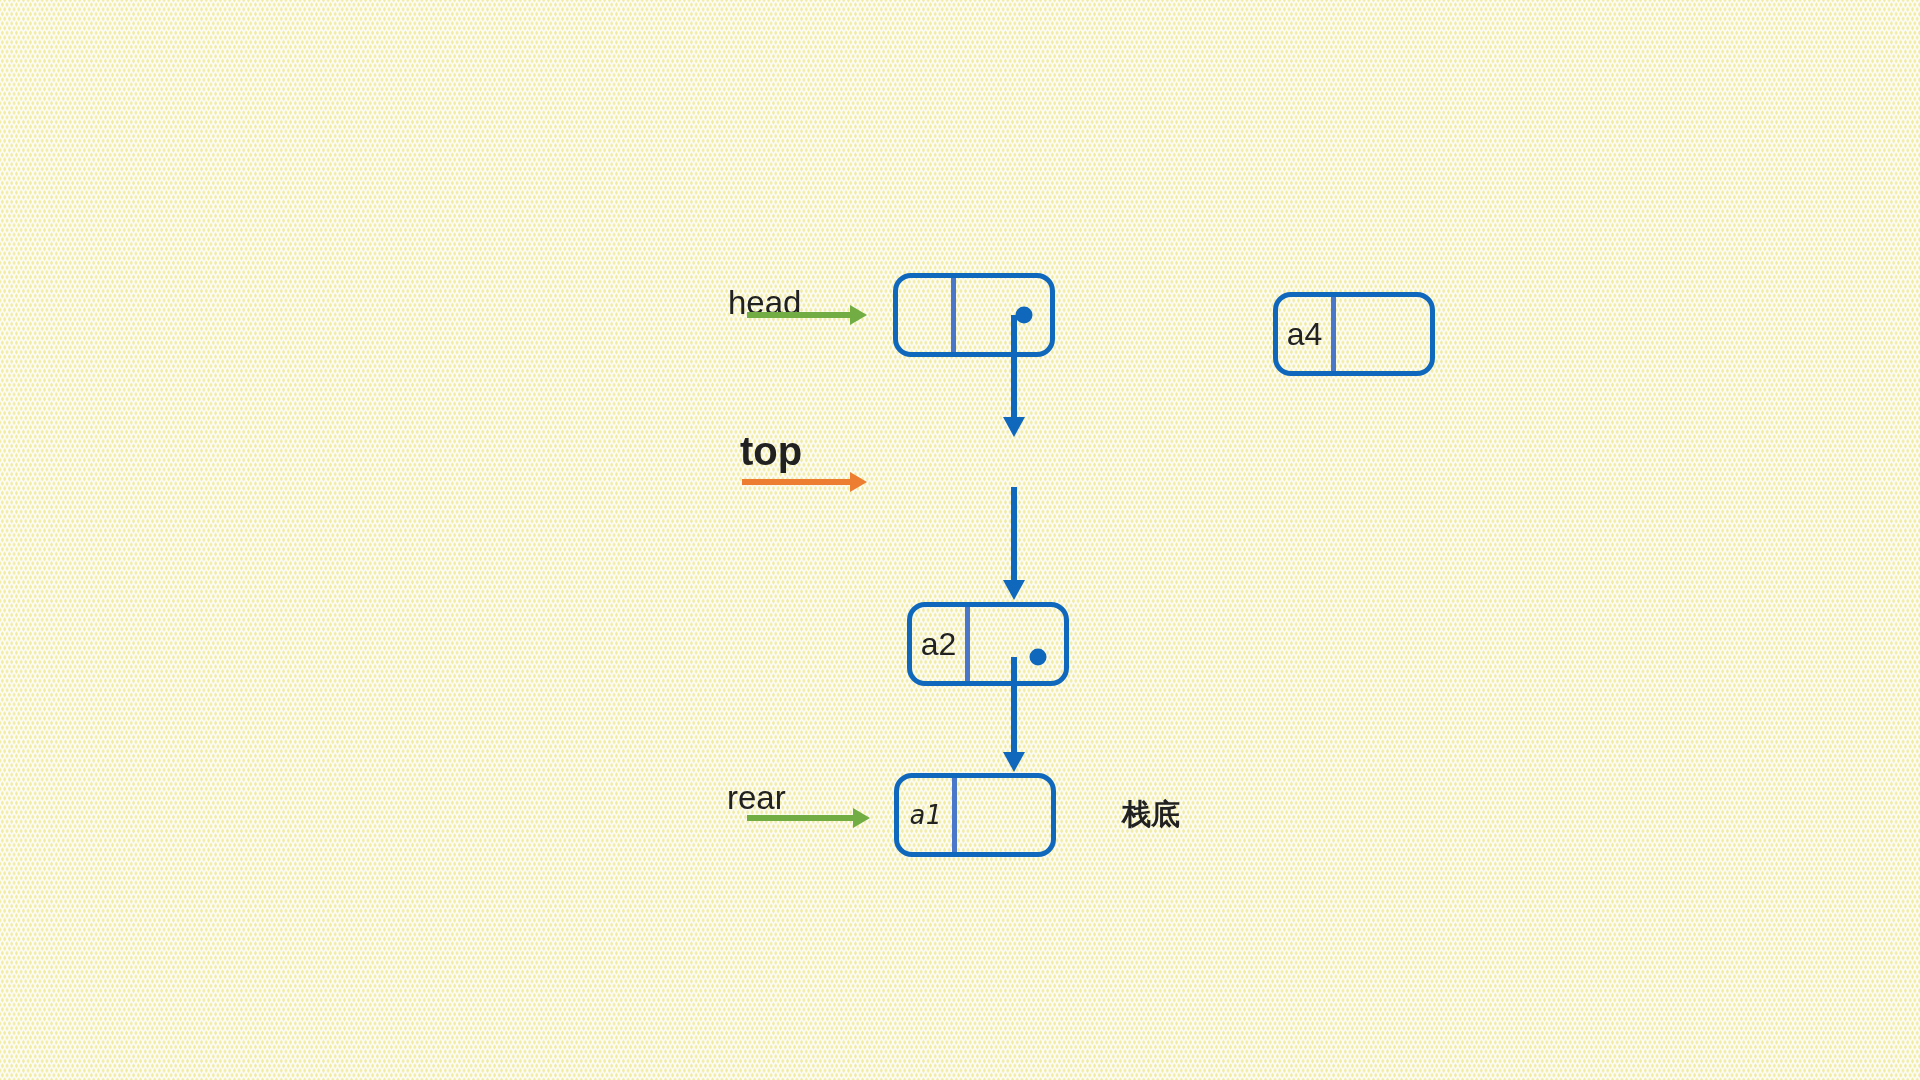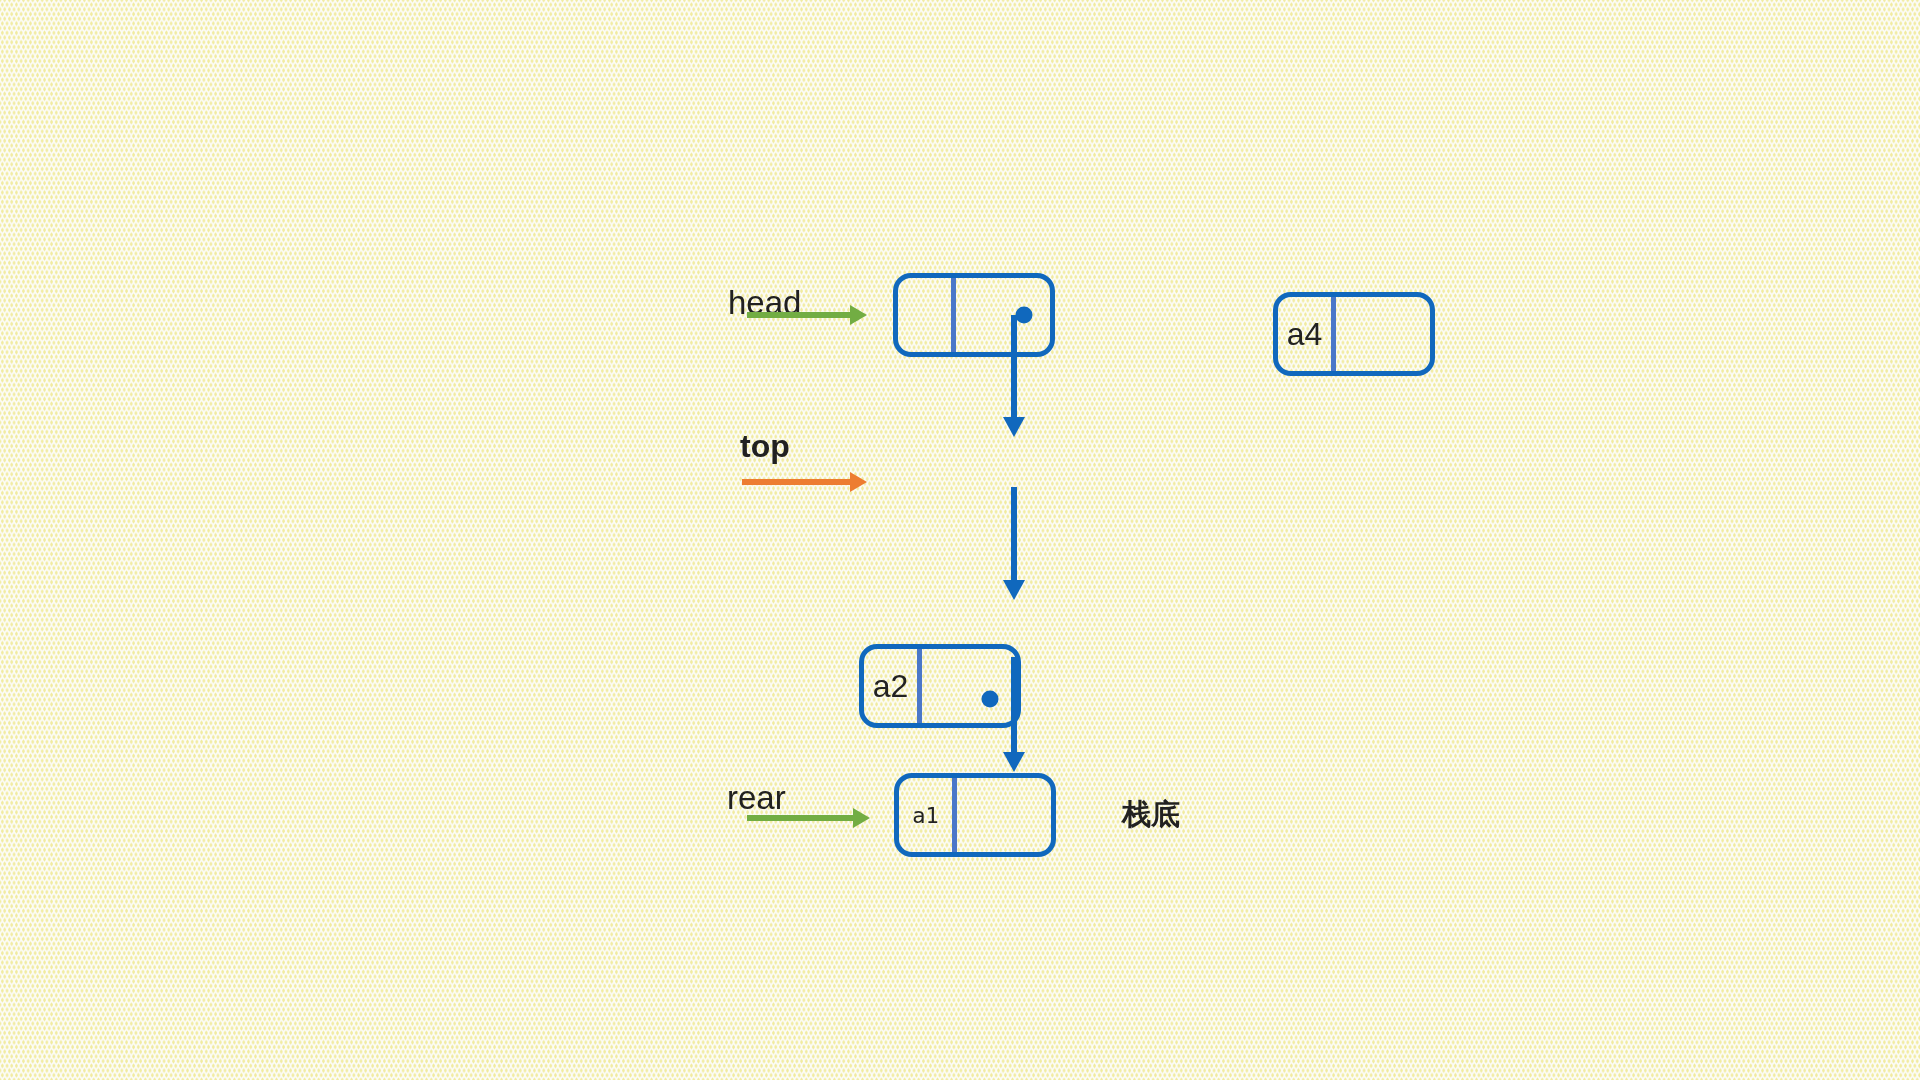--- a/index.html
+++ b/index.html
@@ -30,39 +30,39 @@
     background-position:0 0, 2.35px 4.7px;
     padding-left:32px;
   }
   .lbl{
     position:absolute;
     line-height:1.05;
     white-space:nowrap;
     color:var(--text);
   }
   .lbl.plain{font-size:33px;font-weight:400;}
-  .lbl.bold{font-size:32px;font-weight:700;}
+  .lbl.bold{font-size:40px;font-weight:700;}
   .lbl.cjk{font-size:29px;font-weight:700;font-family:"Liberation Sans","DejaVu Sans",sans-serif;margin-left:20px;}
   .node{
     position:absolute;
     width:162px;height:84px;
     border:5px solid var(--node-border);
     border-radius:18px;
     display:flex;
     z-index:1;
     gap:41px;
   }
   .cell{flex:1;display:flex;align-items:center;justify-content:center;}
   .cell-data{
     border-right:5px solid var(--node-divider);
     font-size:32px;
     color:#222;
   }
   .cell-ptr{position:relative;}
-  .mono{font-family:"DejaVu Sans Mono",monospace;font-size:22px;}
+  .mono{font-family:"DejaVu Sans Mono",monospace;font-size:26px;font-style:italic;}
   .dot{
     position:absolute;
     left:50%;top:50%;
     width:17px;height:17px;
     border-radius:50%;
     background:var(--arrow-blue);
     transform:translate(-50%,-50%);
   }
   .vconn{
     position:absolute;
@@ -121,21 +121,21 @@
   </div>
 
   <div class="node" style="left:893px;top:273px;">
     <div class="cell cell-data"></div>
     <div class="cell cell-ptr">
       <span class="dot"></span>
     </div>
   </div>
 
 
-  <div class="node" style="left:859px;top:602px;margin-top:42px;">
+  <div class="node" style="left:907px;top:602px;">
     <div class="cell cell-data">a2</div>
     <div class="cell cell-ptr">
       <span class="dot" style="top:calc(50% + 13px);"></span>
     </div>
   </div>
 
   <div class="node" style="left:894px;top:773px;">
     <div class="cell cell-data mono">a1</div>
     <div class="cell cell-ptr"></div>
   </div>

